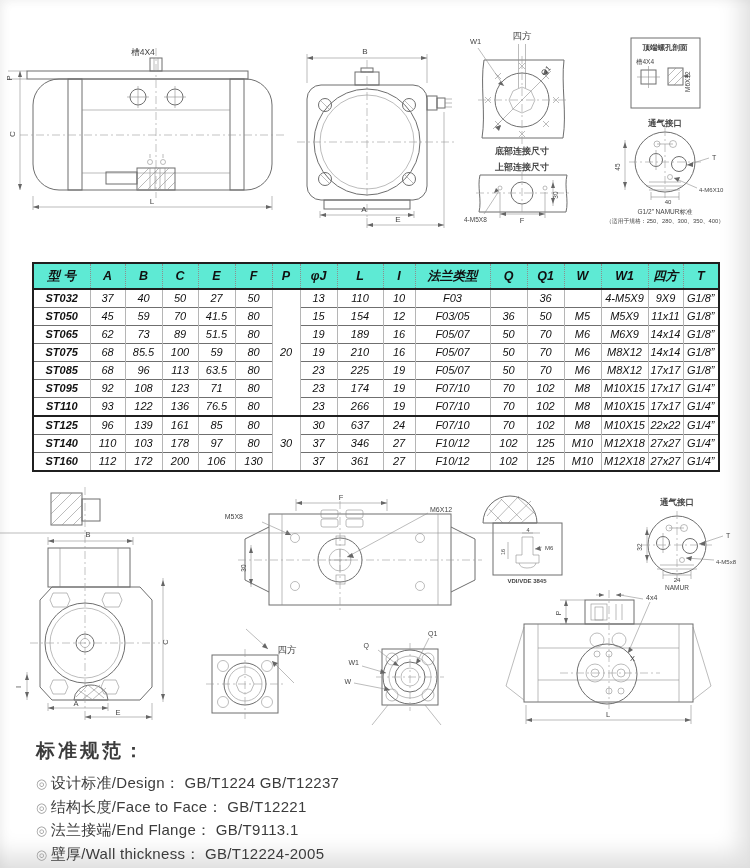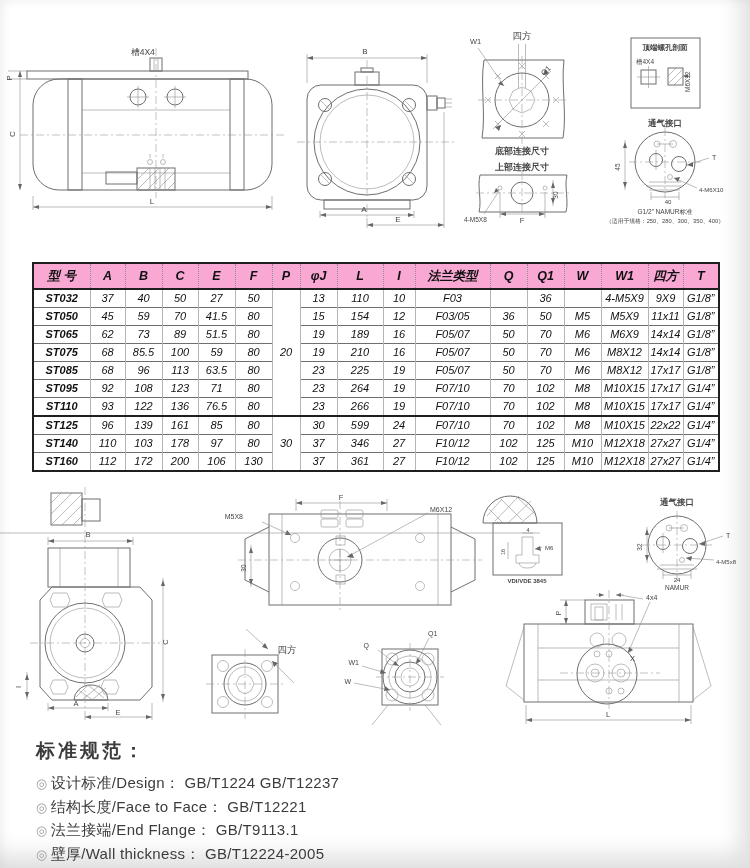--- a/index.html
+++ b/index.html
@@ -9,21 +9,21 @@
   svg{position:absolute;overflow:visible;}
   svg .s{stroke:#6e6e6e;fill:none;stroke-width:1;}
   svg .tn{stroke:#8f8f8f;fill:none;stroke-width:.6;}
   svg .dsh{stroke:#9a9a9a;fill:none;stroke-width:.6;stroke-dasharray:8 3 2 3;}
   svg .ar{fill:#666;stroke:none;}
   svg text{fill:#454545;font-family:"Liberation Sans",sans-serif;}
   
   table.dims{position:absolute;left:32px;top:262px;width:686px;border-collapse:collapse;
              table-layout:fixed;font-style:italic;font-size:11px;color:#111;
              border:2px solid #1f1f1f;}
-  table.dims th{background:#f9a8d4;font-weight:bold;font-size:12.5px;height:24px;
+  table.dims th{background:#5eead4;font-weight:bold;font-size:12.5px;height:24px;
                 border-bottom:2px solid #1f1f1f;border-left:1px dotted #8d8d8d;padding:0;}
   table.dims th:first-child{border-left:none;}
   table.dims td{text-align:center;height:17px;line-height:17px;padding:0;
                 border-top:1px solid #6f6f6f;border-left:1px solid #b5b5b5;}
   table.dims td:first-child{border-left:none;font-weight:bold;margin-left:18px;}
   table.dims tr.heavy td{border-top:2px solid #1f1f1f;}
   
   .standards{position:absolute;left:36px;top:738px;color:#3c3c3c;}
   .std-title{font-size:19px;font-weight:bold;letter-spacing:3px;margin-bottom:8px;}
   .std-item{display:flex;align-items:baseline;font-size:15px;line-height:22.5px;letter-spacing:.3px;}
@@ -378,21 +378,21 @@
         <td>G1/8”</td>
       </tr>
       <tr>
         <td>ST095</td>
         <td>92</td>
         <td>108</td>
         <td>123</td>
         <td>71</td>
         <td>80</td>
         <td>23</td>
-        <td>264</td>
+        <td>174</td>
         <td>19</td>
         <td>F07/10</td>
         <td>70</td>
         <td>102</td>
         <td>M8</td>
         <td>M10X15</td>
         <td>17x17</td>
         <td>G1/4”</td>
       </tr>
       <tr>
@@ -415,21 +415,21 @@
       </tr>
       <tr class="heavy">
         <td>ST125</td>
         <td>96</td>
         <td>139</td>
         <td>161</td>
         <td>85</td>
         <td>80</td>
         <td rowspan="3">30</td>
         <td>30</td>
-        <td>599</td>
+        <td>637</td>
         <td>24</td>
         <td>F07/10</td>
         <td>70</td>
         <td>102</td>
         <td>M8</td>
         <td>M10X15</td>
         <td>22x22</td>
         <td>G1/4”</td>
       </tr>
       <tr>

